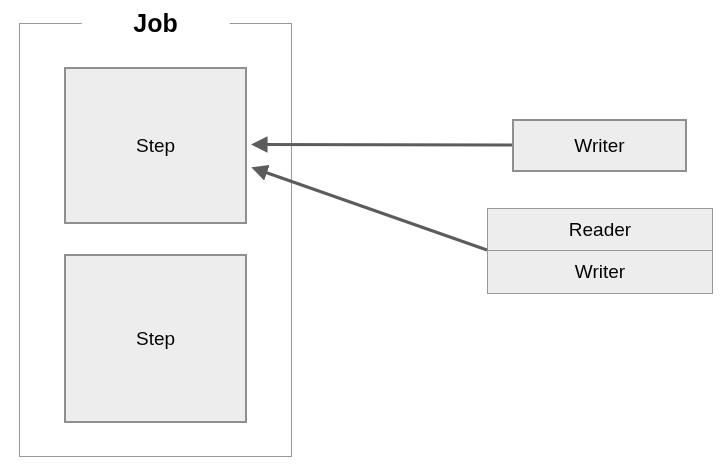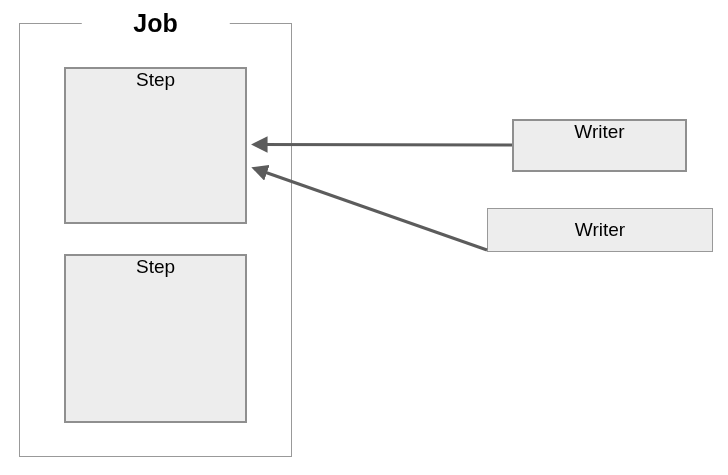--- a/index.html
+++ b/index.html
@@ -39,21 +39,21 @@
     line-height: 32px;
     white-space: nowrap;
   }
   
   .node {
     position: absolute;
     background: #ededed;
     border: 2px solid #8f8f8f;
     box-sizing: border-box;
     display: flex;
-    align-items: flex-start;
+    align-items: center;
     justify-content: center;
     font-size: 19px;
   }
   .step-1 { left: 44px; top: 43px;  width: 183px; height: 157px; }
   .step-2 { left: 44px; top: 230px; width: 183px; height: 169px; }
   .tasklet {
     left: 512px; top: 119px; width: 175px; height: 53px;
   }
   
   .chunk-stack {
@@ -101,20 +101,23 @@
       <span>Step</span>
     </div>
   </div>
 
   <div class="node tasklet">
     <span>Writer</span>
   </div>
 
   <div class="chunk-stack">
     <div class="chunk-row">
+      <span>Reader</span>
+    </div>
+    <div class="chunk-row">
       <span>Writer</span>
     </div>
   </div>
 
   <svg class="arrow-layer" viewBox="0 0 728 475" xmlns="http://www.w3.org/2000/svg">
     <defs>
       <marker id="arrowhead" viewBox="0 0 10 10" refX="7" refY="5" markerWidth="5.5" markerHeight="5.5" orient="auto-start-reverse">
         <path d="M 0 0 L 10 5 L 0 10 z" fill="#5c5c5c"></path>
       </marker>
     </defs>

